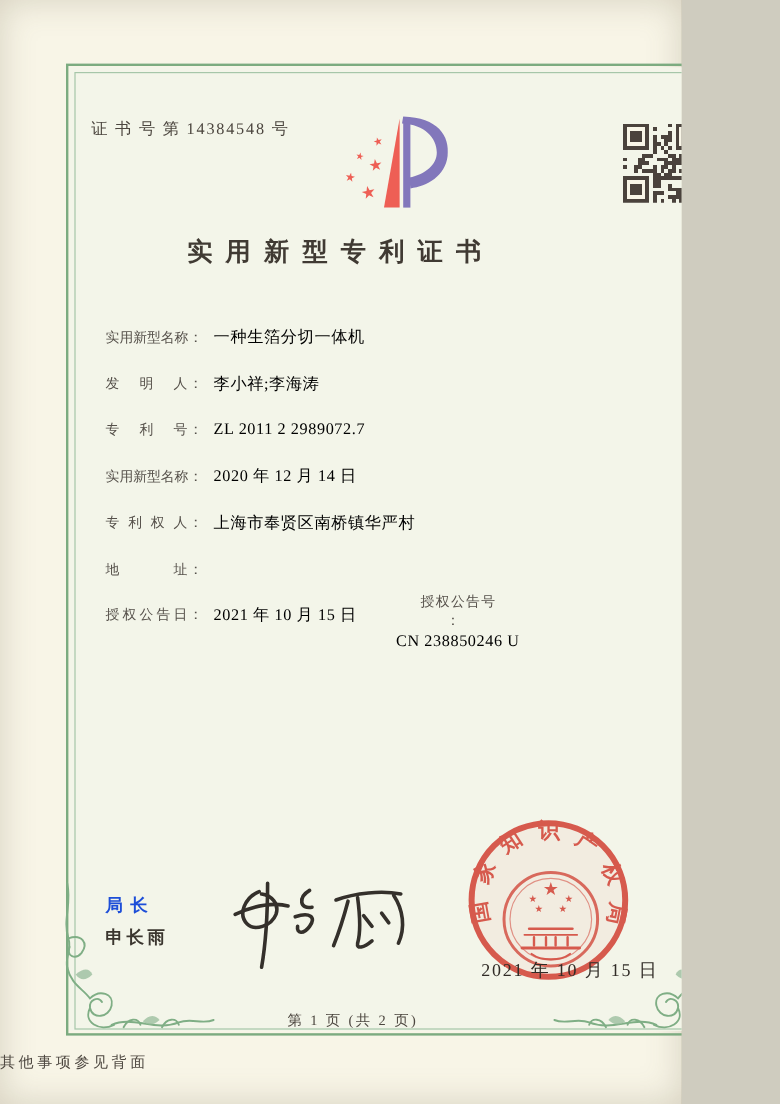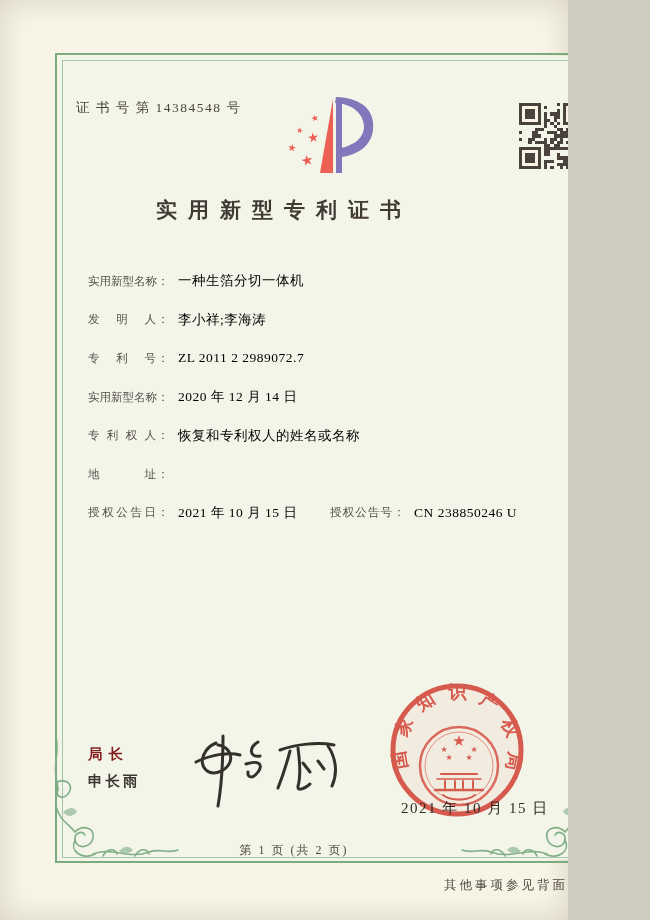--- a/index.html
+++ b/index.html
@@ -20,44 +20,44 @@
 
   .title{position:absolute;left:0;right:0;top:196px;margin:0;text-align:center;
          font-size:21px;font-weight:bold;letter-spacing:11px;color:#403a33;}
 
   .fields{position:absolute;left:88px;top:262px;width:494px;font-size:13.5px;}
   .frow{height:38.6px;display:flex;align-items:center;position:relative;white-space:nowrap;}
   .flabel{display:inline-block;width:68px;font-size:11.5px;color:#55504a;
           text-align:justify;text-align-last:justify;text-justify:inter-character;}
   .fcolon{font-size:12px;margin:0 9px 0 1px;color:#55504a;}
   .fvalue{letter-spacing:.5px;color:#000000;}
-  .fextra{position:absolute;left:242px;top:0;height:100%;display:flex;align-items:center;}
+  .fextra{position:absolute;left:242px;top:0;height:100%;display:flex;align-items:center;flex-direction:column;}
 
   .paras{position:absolute;left:70px;top:537px;width:512px;font-size:13.5px;
          line-height:19.6px;text-align:justify;color:#4f4942;}
   .paras p{margin:0;text-indent:2em;}
 
   .signer-title{position:absolute;left:88px;top:745px;font-size:14.5px;letter-spacing:6px;
-    font-family:"Liberation Sans","DejaVu Sans",sans-serif;font-weight:600;color:#7f1d1d;}
+    font-family:"Liberation Sans","DejaVu Sans",sans-serif;font-weight:600;color:#1d4ed8;}
   .signer-name{position:absolute;left:88px;top:772px;font-size:14.5px;letter-spacing:3px;
     font-family:"Liberation Sans","DejaVu Sans",sans-serif;font-weight:600;color:#3b362f;text-align:right;}
   .signature{position:absolute;left:183px;top:728px;width:170px;height:88px;z-index:4;}
 
   .seal{position:absolute;left:385px;top:678px;width:150px;height:150px;z-index:2;
         mix-blend-mode:multiply;opacity:.95;}
   .seal-date{position:absolute;left:401px;top:799px;z-index:3;font-size:15px;
              letter-spacing:1.5px;color:#312c27;}
 
   .flourish{position:absolute;width:132px;height:132px;z-index:1;}
   .flourish.bl{left:49px;top:734px;}
   .flourish.br{left:459px;top:734px;transform:scaleX(-1);}
 
   .page-info{position:absolute;left:0;right:0;top:842px;text-align:center;
              font-size:12px;letter-spacing:2px;color:#4c463f;z-index:2;padding-left:20px;}
-  .back-note{position:absolute;left:0;right:0;top:877px;text-align:right;
+  .back-note{position:absolute;left:0;right:0;top:877px;text-align:left;
              font-size:12.5px;letter-spacing:3px;color:#4e4841;}
 </style>
 </head>
 <body>
 
 <div class="paper">
 
   <div class="frame-fill"></div>
   <div class="frame-outer"></div>
   <div class="frame-inner"></div>
@@ -263,21 +263,21 @@
         <span class="fvalue">ZL 2011 2 2989072.7</span>
     </div>
     <div class="frow">
       <span class="flabel">实用新型名称</span>
         <span class="fcolon">：</span>
         <span class="fvalue">2020 年 12 月 14 日</span>
     </div>
     <div class="frow">
       <span class="flabel">专利权人</span>
         <span class="fcolon">：</span>
-        <span class="fvalue">恢复和专利权人的姓名或名称</span>
+        <span class="fvalue">上海市奉贤区南桥镇华严村</span>
     </div>
     <div class="frow">
       <span class="flabel">地址</span>
         <span class="fcolon">：</span>
     </div>
     <div class="frow">
       <span class="flabel">授权公告日</span>
         <span class="fcolon">：</span>
         <span class="fvalue">2021 年 10 月 15 日</span>
       <span class="fextra">

